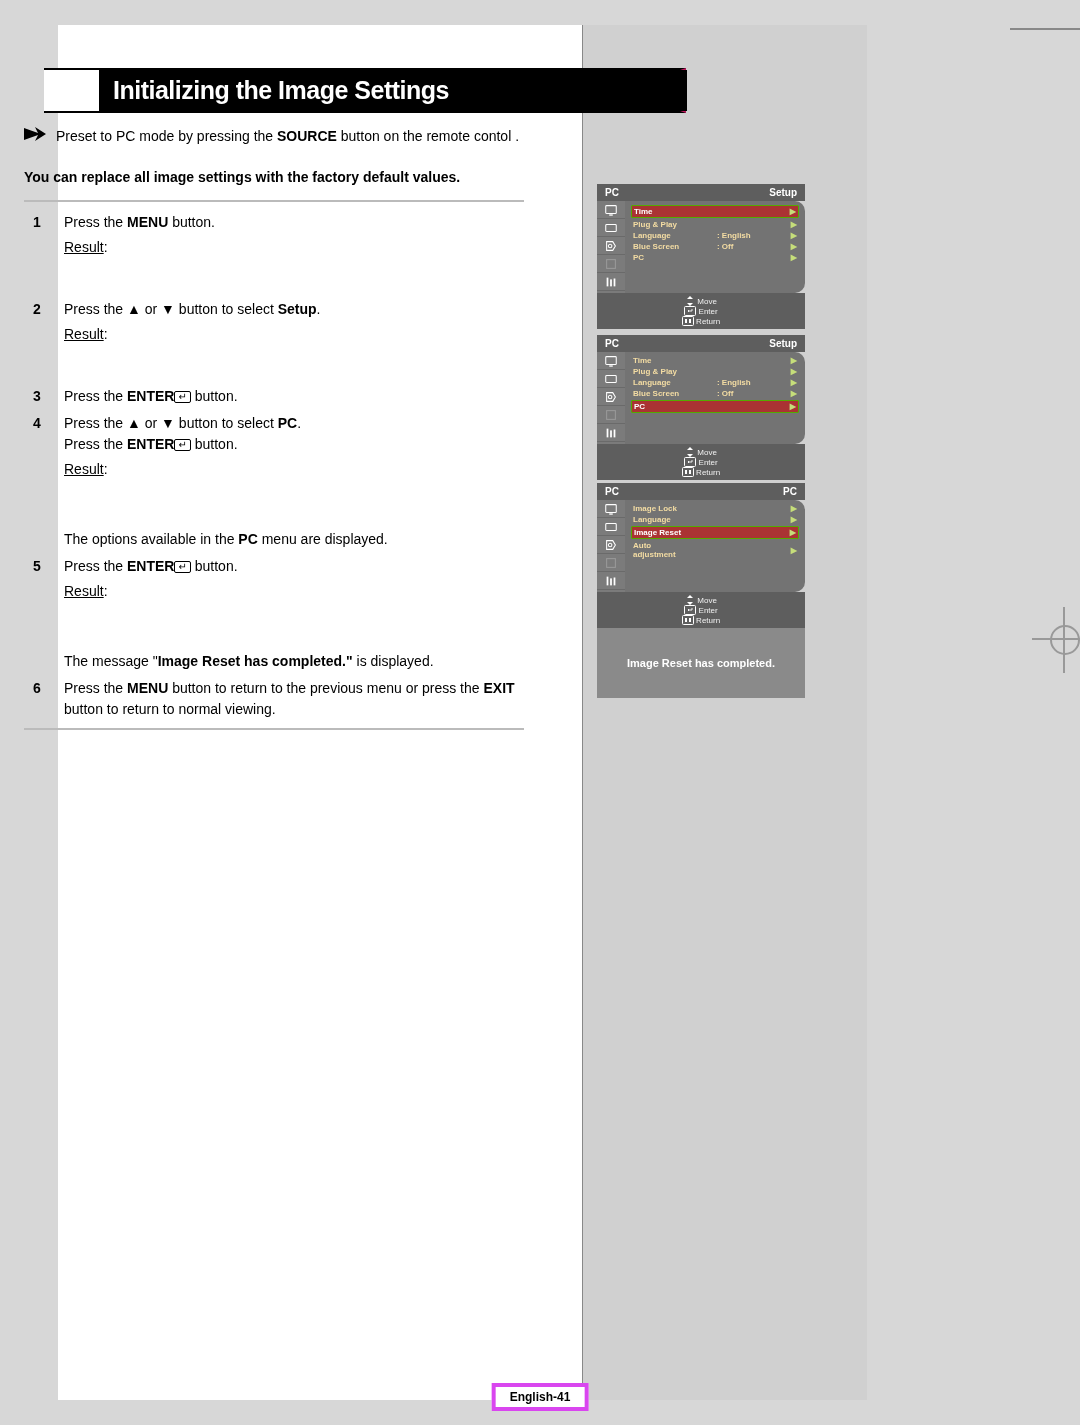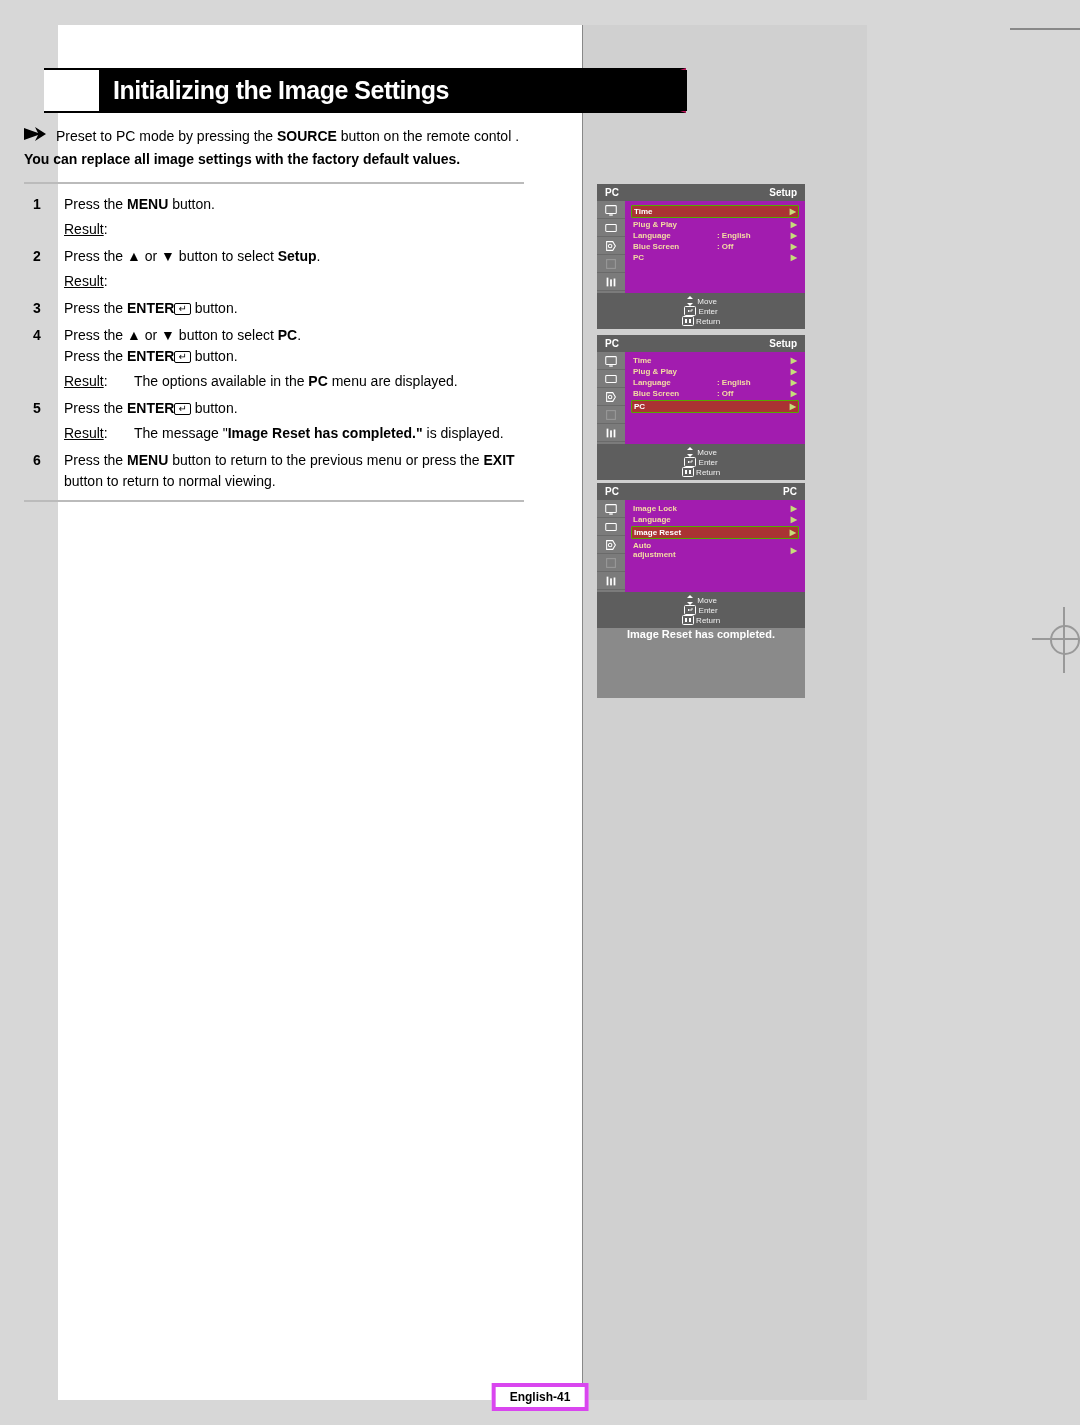--- a/index.html
+++ b/index.html
@@ -49,50 +49,50 @@
     letter-spacing: -0.5px;
   }
   .content {
     position: absolute;
     left: 24px;
     top: 118px;
     width: 500px;
     font-size: 14px;
     line-height: 1.5;
   }
-  .note-row { display: flex; gap: 10px; align-items: flex-start; margin: 8px 0 2px 0; }
+  .note-row { display: flex; gap: 10px; align-items: flex-start; margin: 8px 0 20px 0; }
   .note-icon { width: 22px; flex: 0 0 22px; }
   .note-text { flex: 1; }
   .intro { font-weight: bold; margin: 0 0 12px 0; }
   .hr { border-top: 2px solid #bbb; margin: 8px 0 10px 0; }
   .step { display: flex; gap: 14px; margin: 2px 0 6px 0; }
   .step-num { width: 26px; flex: 0 0 26px; text-align: center; font-weight: bold; }
   .step-body { flex: 1; }
   .result-label { text-decoration: underline; }
-  .result-row { display: flex; gap: 14px; margin-top: 4px; }
+  .result-row { display: flex; gap: 14px; margin-top: 4px; flex-direction: column; }
   .result-cell-l { flex: 0 0 56px; }
   .result-cell-r { flex: 1; }
   b { font-weight: bold; }
   .enter-glyph { display:inline-block; border:1.4px solid #000; border-radius:2px; font-size:10px; line-height:10px; padding:0 3px 0 3px; vertical-align:1px; font-family: Arial, sans-serif; font-weight: normal; }
 
   
   .osd {
     position: absolute;
     width: 208px;
     font-size: 8px;
     font-weight: bold;
     color: #fff;
   }
   .osd-head {
     background:#5e5e5e;
     display:flex; justify-content:space-between;
     padding:3px 8px;
     font-size:10px;
   }
-  .osd-body { display:flex; background:#a21caf; min-height:92px;}
+  .osd-body { display:flex; background:#737373; min-height:92px;border-radius:10px;}
   .osd-tabs { width:28px; background:#7b7b7b; display:flex; flex-direction:column; }
   .osd-tab { height:18px; border-bottom:1px solid #6a6a6a; display:flex; align-items:center; justify-content:center;}
   .osd-tab svg { width:14px; height:14px; }
   .osd-menu { flex:1; padding:3px 6px 6px 6px; }
   .osd-row { display:flex; align-items:center; justify-content:space-between; padding:1px 2px; color:#f3dca3; }
   .osd-row.highlight { background: linear-gradient(#a33, #a33); color:#fff; border:1px solid #5a0; border-radius:1px; margin:1px 0;}
   .osd-row .col { display:inline-block; }
   .osd-row .c1 { width:62px; }
   .osd-row .c2 { width:52px; }
   .osd-arrow { color:#c6de7a; font-size:8px; }
@@ -100,21 +100,21 @@
     background:#5e5e5e;
     display:flex; justify-content:space-around; align-items:center;
     padding:3px 4px; font-size:8px; color:#f0f0f0; font-weight:normal;flex-direction:column;
   }
   .osd-foot span svg { vertical-align:-2px; }
 
   .message-box {
     position:absolute;
     width:208px; height:70px;
     background:#8a8a8a;
-    display:flex; align-items:flex-start; justify-content:center;
+    display:flex; align-items:center; justify-content:center;
     font-size:11px; font-weight:bold; color:#fff;
   }
 
   .page-num {
     position:absolute;
     left:50%; transform:translateX(-50%);
     bottom:14px;
     background:#fff;
     padding:3px 14px;
     border:4px solid #d946ef;

